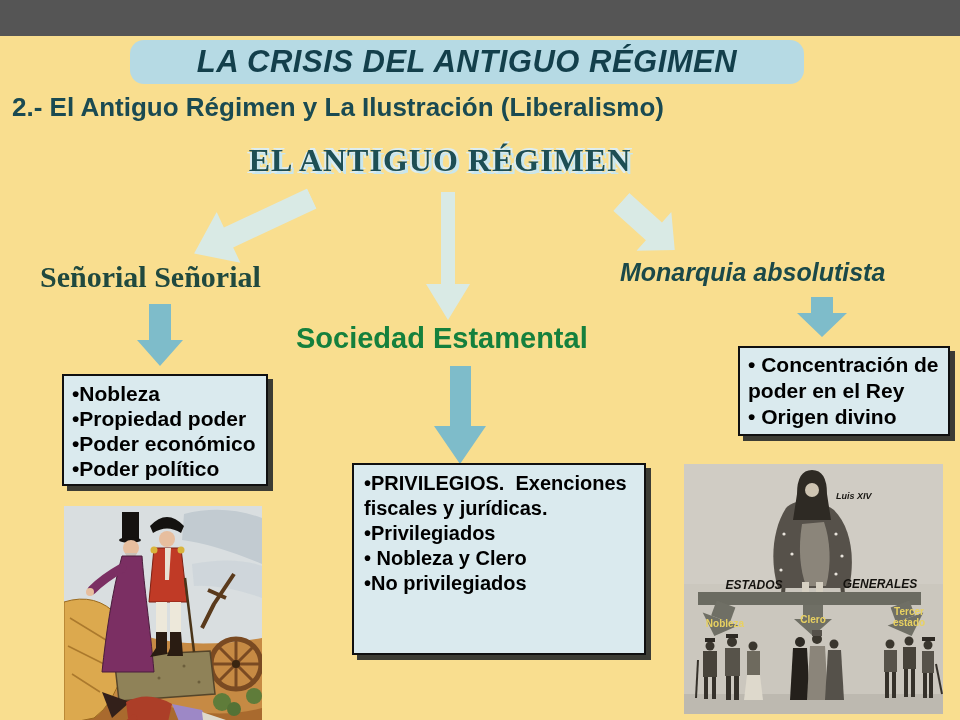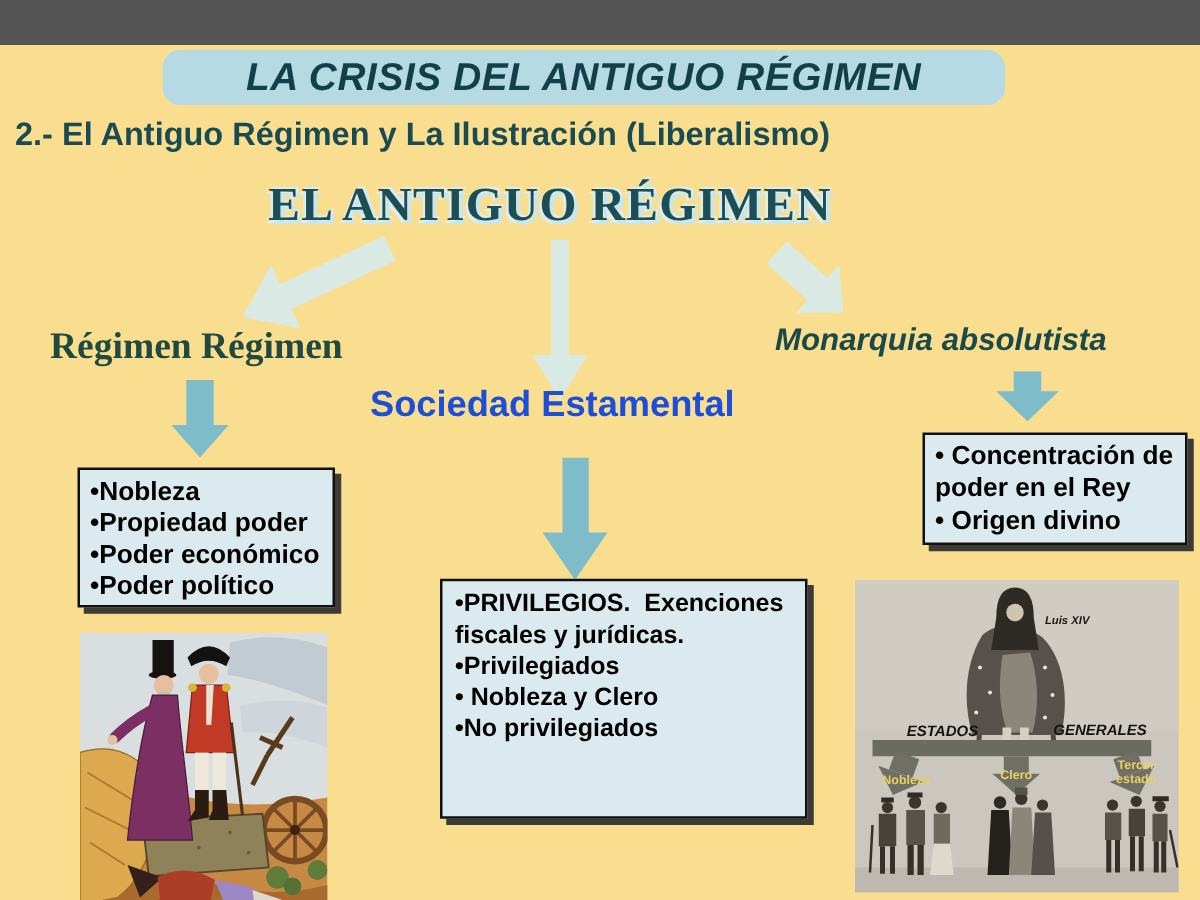--- a/index.html
+++ b/index.html
@@ -19,32 +19,32 @@
     font-family:"Liberation Sans",sans-serif;
     font-style:italic;font-weight:bold;font-size:31px;letter-spacing:.5px;
     color:#133F4B;white-space:nowrap;
   }
   .subtitle{
     position:absolute;left:12px;top:56px;width:930px;
     font-weight:bold;font-size:26px;color:#1A4A52;white-space:nowrap;
   }
   .heading{
     position:absolute;left:160px;top:106px;width:560px;text-align:center;
-    font-family:"Liberation Serif",serif;font-weight:bold;font-size:38px;
+    font-family:"Liberation Serif",serif;font-weight:bold;font-size:32px;
     letter-spacing:1px;color:#1D4E54;white-space:nowrap;
     text-shadow:3px 3px 0 #C8E6EE,-2px 2px 0 #DCEDF2,2px -2px 0 #DCEDF2;
   }
   .label-senorial{
     position:absolute;left:40px;top:224px;
     font-family:"Liberation Serif",serif;font-weight:bold;font-size:30px;
     color:#20493F;white-space:nowrap;
   }
   .label-estamental{
-    position:absolute;left:296px;top:272px;
-    font-weight:bold;font-size:29px;color:#1d4ed8;white-space:nowrap;
+    position:absolute;left:296px;top:286px;
+    font-weight:bold;font-size:29px;color:#15803d;white-space:nowrap;
   }
   .label-monarquia{
     position:absolute;left:620px;top:222px;
     font-weight:bold;font-style:italic;font-size:25px;color:#1B4949;white-space:nowrap;
   }
   
   .arrow{position:absolute;}
   .arrow svg{display:block;}
   .a-pale{fill:#D9EAE5;}
   .a-teal{fill:#7EBCCA;}
@@ -98,21 +98,21 @@
     <svg width="44" height="128" viewBox="0 0 44 128">
         <polygon class="a-pale" points="15,0 29,0 29,92 44,92 22,128 0,92 15,92"></polygon>
       </svg>
   </div>
   <div class="arrow arrow-right-diag">
     <svg width="72" height="52" viewBox="0 0 72 52">
         <polygon class="a-pale" points="72,26 44,0 44,14 0,14 0,38 44,38 44,52"></polygon>
       </svg>
   </div>
 
-  <div class="label-senorial">Régimen Régimen</div>
+  <div class="label-senorial">Señorial Señorial</div>
   <div class="label-estamental">Sociedad Estamental</div>
   <div class="label-monarquia">Monarquia absolutista</div>
 
   <div class="arrow arrow-teal-left">
     <svg width="46" height="62" viewBox="0 0 46 62">
         <polygon class="a-teal" points="12,0 34,0 34,36 46,36 23,62 0,36 12,36"></polygon>
       </svg>
   </div>
   <div class="arrow arrow-teal-center">
     <svg width="52" height="98" viewBox="0 0 52 98">

